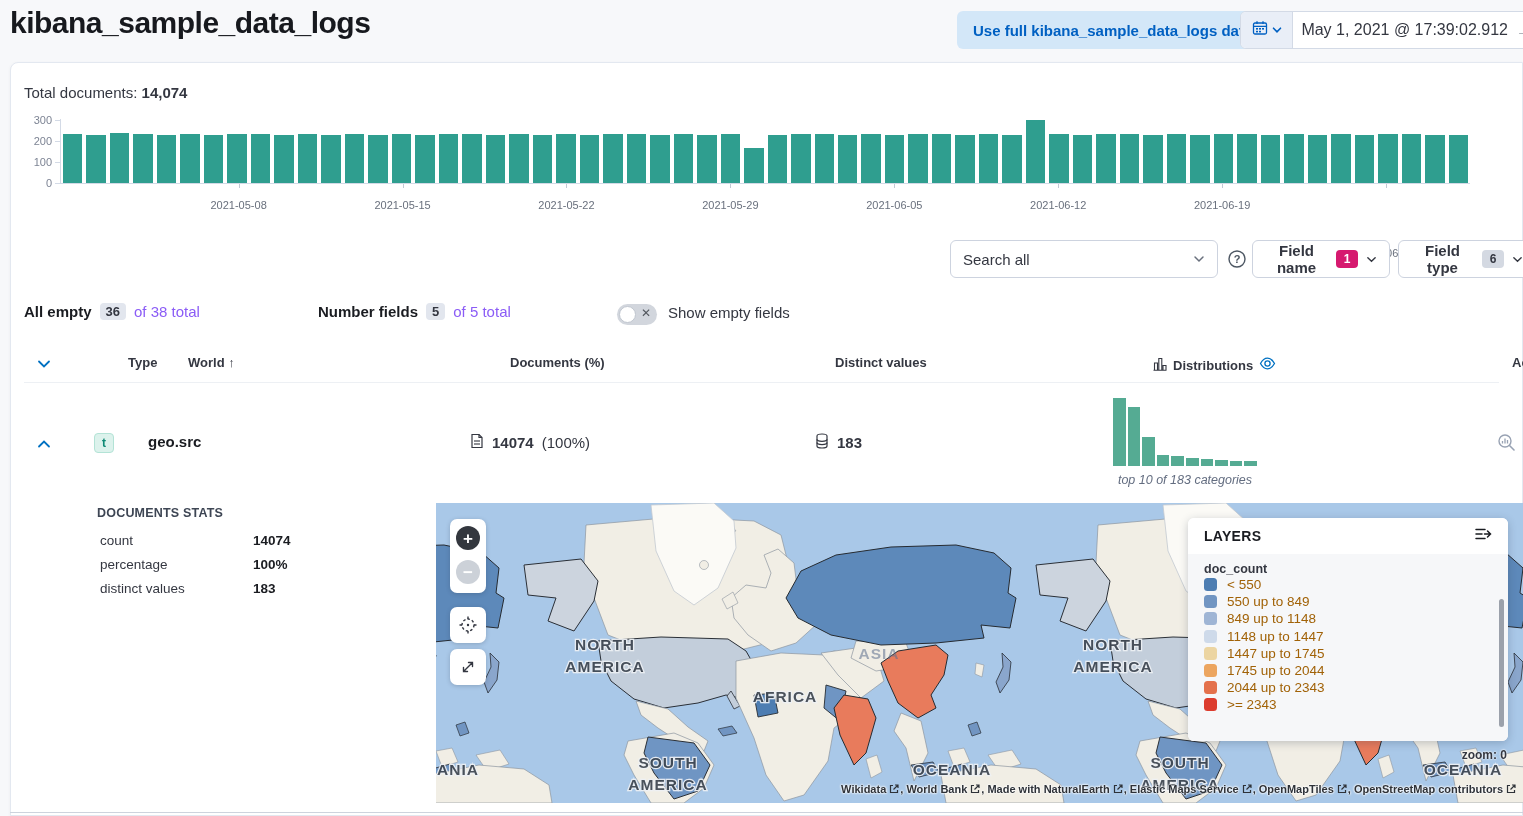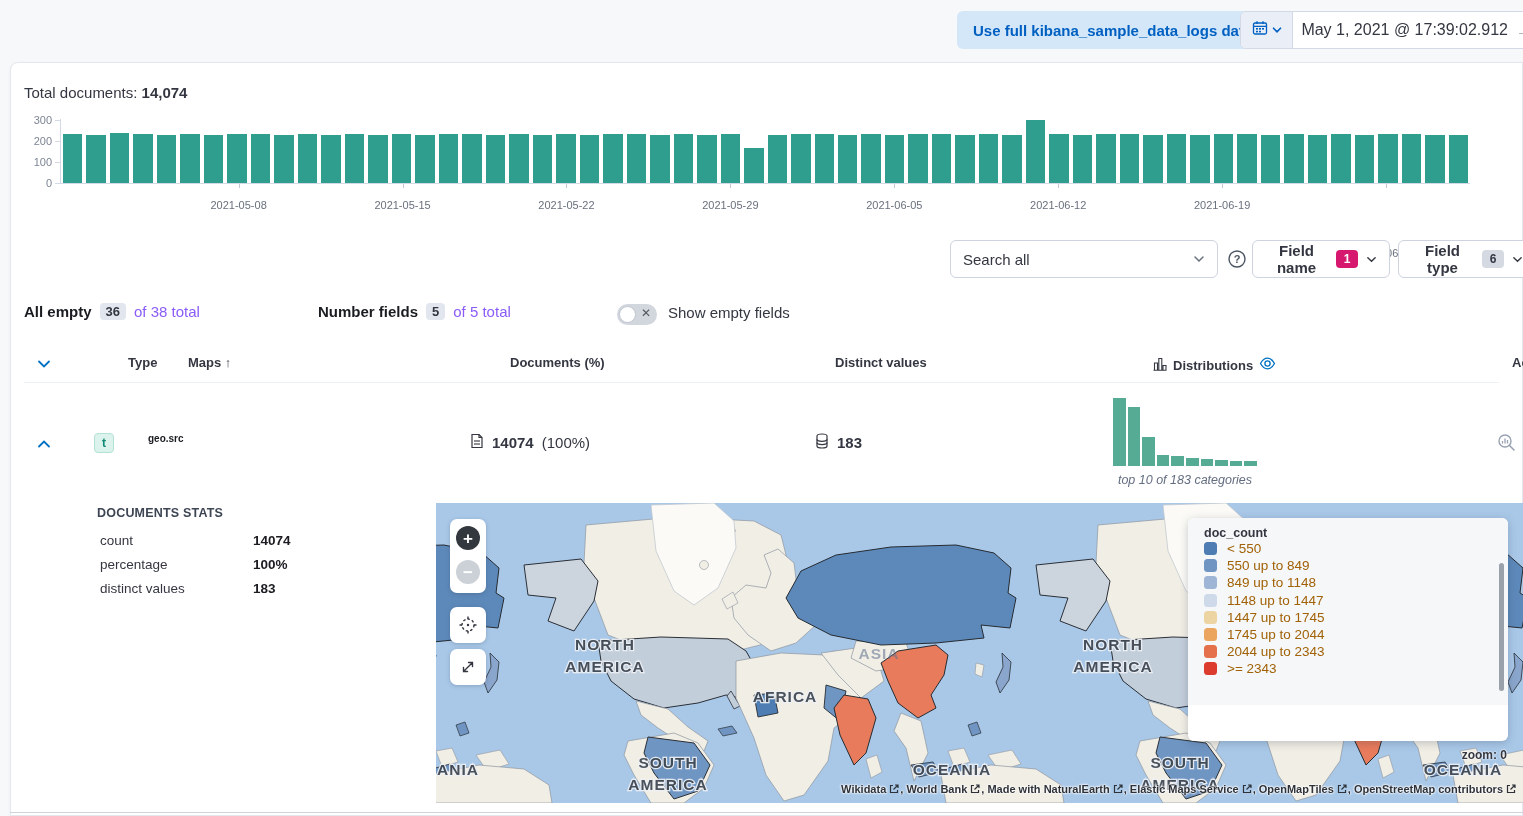--- a/index.html
+++ b/index.html
@@ -62,21 +62,21 @@
   .switch .knob { position:absolute; left:2px; top:2px; width:17px; height:17px; background:#fff; border:1px solid #c0c6cf; border-radius:50%; }
   .switch .off-x { position:absolute; right:6px; top:2px; font-size:12px; color:#53575e; font-weight:700; }
   .switch-label { position:absolute; left:668px; top:304px; font-size:15px; color:#343741; }
 
   
   .th { position:absolute; top:355px; font-size:13px; font-weight:700; color:#343741;margin-left:40px; }
   .hdr-underline { position:absolute; left:24px; top:382px; width:1475px; height:1px; background:#edf0f4; }
   .ficon-btn { position:absolute; background:transparent; border:none; padding:0; cursor:pointer; }
   .token-t { position:absolute; left:94px; top:433px; width:20px; height:20px; background:#dcf2ec; border:1px solid #b3e3d6;
     border-radius:4px; color:#0f8a76; font-size:12px; font-weight:700; display:flex; align-items:center; justify-content:center; }
-  .row-name { position:absolute; left:148px; top:433px; font-size:10px; font-weight:700; color:#1a1c21; }
+  .row-name { position:absolute; left:148px; top:433px; font-size:15px; font-weight:700; color:#1a1c21; }
   .cell-group { position:absolute; display:flex; align-items:center; gap:8px; font-size:15px; }
   .cell-group b { font-weight:700; }
   .mini-chart { position:absolute; left:1113px; top:398px; width:144px; height:68px; display:flex; align-items:flex-end; gap:2px; }
   .mini-chart .mbar { flex:1; background:#55ab93; }
   .mini-caption { position:absolute; left:1100px; top:473px; width:170px; text-align:center; font-style:italic; font-size:12.5px; color:#636d80; }
 
   
   .det-title { position:absolute; left:97px; top:506px; font-size:12.5px; font-weight:700; color:#3e4654; letter-spacing:.2px; }
   .det-row { position:absolute; left:100px; width:260px; font-size:13.5px; display:flex; }
   .det-row .dlabel { width:153px; color:#343741; }
@@ -108,20 +108,21 @@
     text-shadow:0 0 2px #fff,0 0 2px #fff,0 0 3px #fff; display:flex; align-items:center; }
   .attribution svg { margin:0 1px 0 3px; }
 
   .bottom-divider { position:absolute; left:10px; top:812px; width:1513px; height:1px; background:#cdd3dd; }
 </style>
 </head>
 <body>
 
 <div id="app">
 
+  <div class="page-title">kibana_sample_data_logs</div>
   <button class="use-full-btn">Use full kibana_sample_data_logs data</button>
   <div class="datepicker">
     <div class="cal-seg">
       <span>
         <svg width="16" height="16" viewBox="0 0 16 16">
             <g fill="none" stroke="#0060c2" stroke-width="1.3">
               <rect x="1.5" y="3" width="13" height="11" rx="1.5"></rect>
               <line x1="1.5" y1="6.4" x2="14.5" y2="6.4"></line>
               <line x1="5" y1="1.2" x2="5" y2="4"></line>
               <line x1="11" y1="1.2" x2="11" y2="4"></line>
@@ -292,21 +293,21 @@
   </div>
   <div class="switch-label">Show empty fields</div>
 
   <button class="ficon-btn" style="left:36px;top:356px">
     <svg width="16" height="16" viewBox="0 0 16 16">
         <path d="M3 5.5 L8 10.5 L13 5.5" fill="none" stroke="#0071c2" stroke-width="1.8" stroke-linecap="round"></path>
       </svg>
   </button>
   <div class="th" style="left:88px">Type</div>
   <div class="th" style="left:148px">
-    <span>Maps</span>
+    <span>World</span>
     <span style="font-weight:400">↑</span>
   </div>
   <div class="th" style="left:470px">Documents (%)</div>
   <div class="th" style="left:795px">Distinct values</div>
   <div class="th" style="left:1113px;display:flex;align-items:center;gap:6px">
     <span>
       <svg width="14" height="14" viewBox="0 0 14 14">
           <path d="M1.5 13 V6 h3 v7 M5.8 13 V1.5 h3 V13 M10 13 V8.5 h3 V13 M0.5 13.2 h13" fill="none" stroke="#343741" stroke-width="1.1"></path>
         </svg>
     </span>
@@ -465,20 +466,29 @@
           <path d="M10 1.5 V4 M10 16 V18.5 M1.5 10 H4 M16 10 H18.5" stroke="#343741" stroke-width="1.4"></path>
         </svg>
     </button>
     <button class="map-ctl sq-btn" style="left:14px;top:146px">
       <svg width="18" height="18" viewBox="0 0 18 18">
           <path d="M4.5 13.5 L13.5 4.5 M9.5 4.5 h4 v4 M8.5 13.5 h-4 v-4" fill="none" stroke="#343741" stroke-width="1.4" stroke-linecap="round"></path>
         </svg>
     </button>
 
     <div class="layers-panel">
+      <div class="layers-hdr">
+        <span class="lt">LAYERS</span>
+        <span>
+          <svg width="18" height="16" viewBox="0 0 18 16">
+              <path d="M2 3.5 h9 M2 12.5 h9 M2 8 h6" stroke="#1a1c21" stroke-width="1.5" fill="none" stroke-linecap="round"></path>
+              <path d="M10.5 8 h6 m-3,-3 l3,3 l-3,3" stroke="#1a1c21" stroke-width="1.5" fill="none" stroke-linecap="round"></path>
+            </svg>
+        </span>
+      </div>
       <div class="layers-body">
         <div class="legend-field">doc_count</div>
         <div>
             <div class="legend-row">
               <span class="sw" style="background: rgb(77, 125, 178);"></span>
               <span class="ll">&lt; 550</span>
             </div>
             <div class="legend-row">
               <span class="sw" style="background: rgb(113, 149, 194);"></span>
               <span class="ll">550 up to 849</span>

